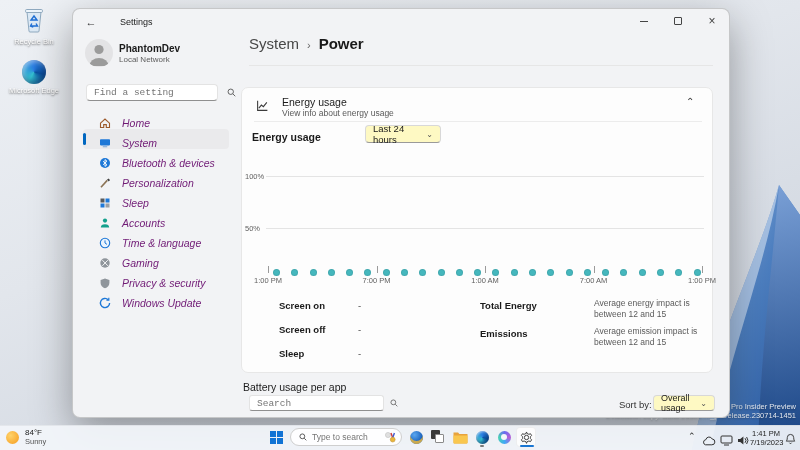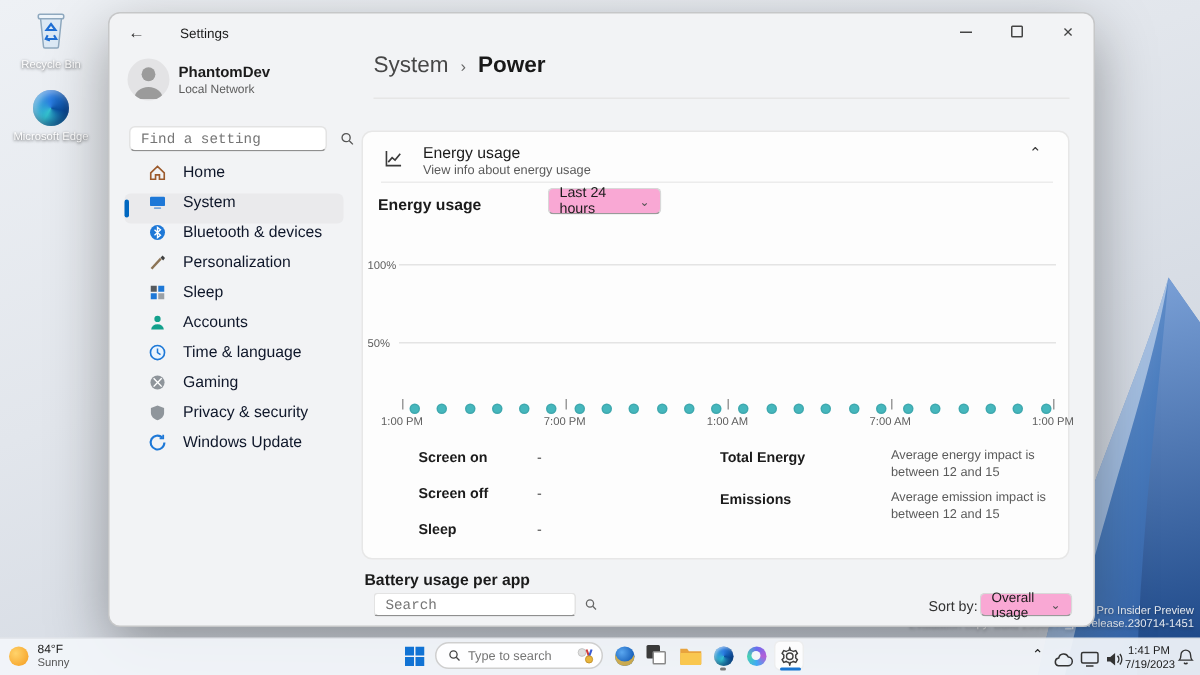--- a/index.html
+++ b/index.html
@@ -11,32 +11,32 @@
   #desktop { position:absolute; inset:0; background:linear-gradient(160deg,#eef1f5 0%,#e2e6ec 40%,#c8cfda 100%); }
   .desk-icon { position:absolute; width:58px; text-align:center; cursor:pointer; }
   .desk-label { font-size:7.5px; color:#fff; text-shadow:0 1px 2px rgba(0,0,0,.65); line-height:1.25; }
 
   
   #win { position:absolute; left:72px; top:8px; width:658px; height:410px; background:#f2f3f5;
          border:1px solid rgba(0,0,0,.18); border-radius:8px; box-shadow:0 14px 40px rgba(0,0,0,.35); overflow:hidden; }
   .titlebar-btn { width:34px; height:24px; display:flex; align-items:center; justify-content:center; color:#444; font-size:10px; }
 
   
-  .nav-item { position:relative; display:flex; align-items:flex-start; width:146px; height:20px; padding-left:16px; border-radius:4px; color:#0f172a; }
+  .nav-item { position:relative; display:flex; align-items:flex-end; width:146px; height:20px; padding-left:16px; border-radius:4px; color:#701a75;font-style:italic; }
   .nav-item .nav-icon { width:12px; height:12px; margin-right:11px; display:inline-flex; }
   .nav-label { font-size:10.5px; }
   .nav-item.selected { background:#eaeaec; }
   .nav-item.selected::before { content:""; position:absolute; left:0; top:4px; width:3px; height:12px; border-radius:2px; background:#0067c0; }
 
   .search-box { background:#fff; border:1px solid #e3e3e3; border-bottom-color:#8f8f8f; border-radius:4px; display:flex; align-items:center; }
   .search-box input { border:none; outline:none; background:transparent; font-family:Liberation Mono, monospace; font-size:9.5px; color:#333; flex:1; padding:0 7px; }
 
   
   #card { position:absolute; left:168px; top:78px; width:472px; height:286px; background:#fdfdfd; border:1px solid #e7e7e7; border-radius:7px; }
-  .dropdown { background:#f9a8d4; border:1px solid #d8d8d8; border-bottom-color:#9a9a9a; border-radius:4px; display:flex; align-items:center; justify-content:space-between; padding:0 7px; font-size:9.5px; color:#1b1b1b; }
+  .dropdown { background:#fef9c3; border:1px solid #d8d8d8; border-bottom-color:#9a9a9a; border-radius:4px; display:flex; align-items:center; justify-content:space-between; padding:0 7px; font-size:9.5px; color:#1b1b1b; }
   .dd-chev { font-size:8px; color:#555; margin-left:6px; }
 
   .gridline { position:absolute; left:24px; width:438px; height:1px; background:#e4e4e4; }
   .ylab { position:absolute; width:20px; text-align:left; font-size:7.5px; color:#5f5f5f; }
   .tick { position:absolute; width:1px; height:7px; background:#9a9a9a; }
   .xlab { position:absolute; width:44px; text-align:center; font-size:7.5px; color:#5f5f5f; }
   .dot { position:absolute; width:7px; height:7px; border-radius:50%; background:#45b7bd; box-shadow:inset 0 0 0 1px rgba(0,0,0,.08); }
 
   .stat-label { position:absolute; font-size:9.5px; font-weight:bold; color:#1b1b1b; }
   .stat-value { position:absolute; font-size:9.5px; color:#444; }
@@ -290,21 +290,21 @@
     <div class="stat-value" style="left:116px;top:236px;">-</div>
     <div class="stat-label" style="left:37px;top:260px;">Sleep</div>
     <div class="stat-value" style="left:116px;top:260px;">-</div>
 
     <div class="stat-label" style="left:238px;top:212px;">Total Energy</div>
     <div class="stat-value-long" style="left:352px;top:210px;">Average energy impact is between 12 and 15</div>
     <div class="stat-label" style="left:238px;top:240px;">Emissions</div>
     <div class="stat-value-long" style="left:352px;top:238px;">Average emission impact is between 12 and 15</div>
   </div>
 
-  <div class="abs" style="left:170px;top:372px;font-size:10.5px;font-weight:bold;color:#1b1b1b;">Battery usage per app</div>
+  <div class="abs" style="left:170px;top:372px;font-size:10.5px;font-weight:normal;color:#1b1b1b;">Battery usage per app</div>
   <div class="search-box abs" style="left:176px;top:386px;width:135px;height:16px;border-radius:3px;">
     <input placeholder="Search" style="">
     <svg width="8" height="8" viewBox="0 0 12 12" style="margin-right:6px;flex:none;">
       <circle cx="5" cy="5" r="3.6" fill="none" stroke="#666" stroke-width="1.3"></circle>
         <path d="M7.8 7.8 L11 11" stroke="#666" stroke-width="1.3"></path>
     </svg>
   </div>
   <div class="abs" style="left:546px;top:390px;font-size:9.5px;color:#333;">Sort by:</div>
   <div class="dropdown abs" style="left:580px;top:386px;width:62px;height:16px;font-size:9px;">
     <span>Overall usage</span>

